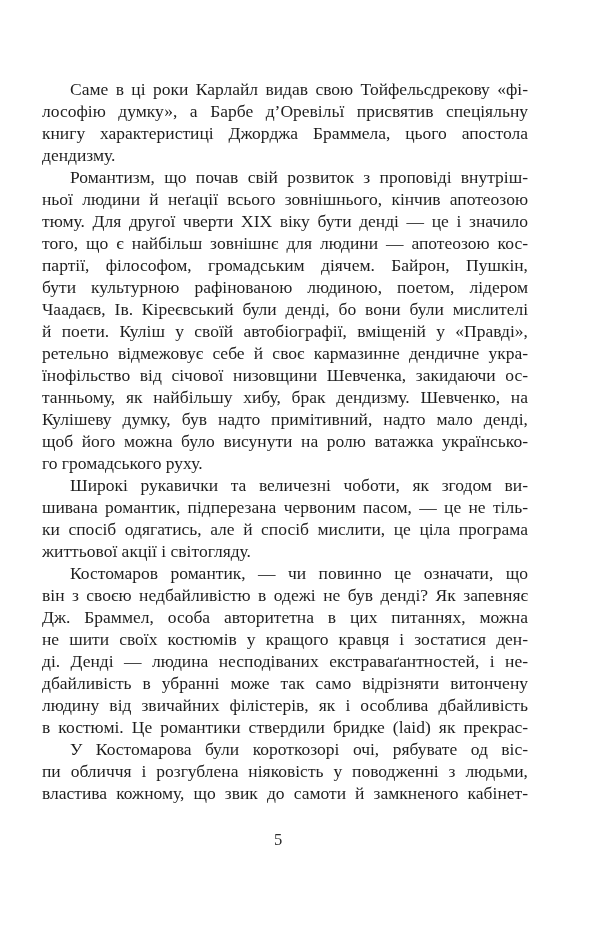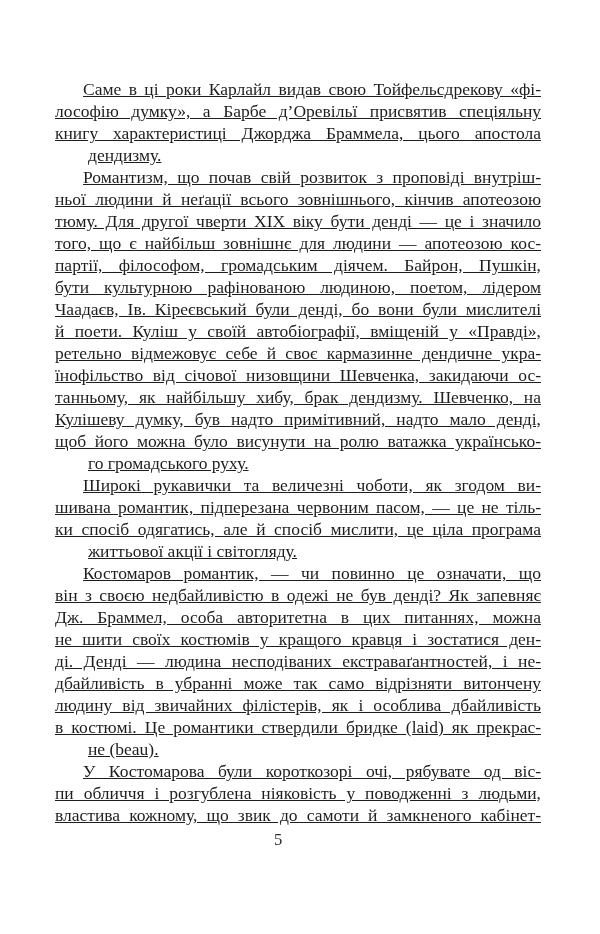--- a/index.html
+++ b/index.html
@@ -10,43 +10,41 @@
   .page {
     position: relative;
     width: 600px;
     height: 934px;
     background: #ffffff;
     overflow: hidden;
     font-family: "Liberation Serif", "DejaVu Serif", serif;
   }
   .text-block {
     position: absolute;
-    left: 55px;
+    left: 42px;
     top: 78px;
     width: 486px;
     font-size: 17.5px;
     line-height: 22px;
     color: #1e1e1e;
     letter-spacing: 0px;
-    text-decoration: underline;
   }
   .para {
     margin: 0;
     padding: 0;
   }
   .line {
     height: 22px;
     overflow: hidden;
     text-align: justify;
     text-align-last: justify;
     white-space: normal;
   }
   .line.last {
     text-align-last: left;
-    margin-left: 33px;
   }
   .para .line:first-child {
     text-indent: 28px;
   }
   .page-number {
     position: absolute;
     top: 830px;
     left: 35px;
     width: 486px;
     text-align: center;
@@ -90,21 +88,20 @@
       </div>
       <div class="para">
         <div class="line">Костомаров романтик, — чи повинно це означати, що</div>
         <div class="line">він з своєю недбайливістю в одежі не був денді? Як запевняє</div>
         <div class="line">Дж. Браммел, особа авторитетна в цих питаннях, можна</div>
         <div class="line">не шити своїх костюмів у кращого кравця і зостатися ден-</div>
         <div class="line">ді. Денді — людина несподіваних екстраваґантностей, і не-</div>
         <div class="line">дбайливість в убранні може так само відрізняти витончену</div>
         <div class="line">людину від звичайних філістерів, як і особлива дбайливість</div>
         <div class="line">в костюмі. Це романтики ствердили бридке (laid) як прекрас-</div>
-        <div class="line last">не (beau).</div>
       </div>
       <div class="para">
         <div class="line">У Костомарова були короткозорі очі, рябувате од віс-</div>
         <div class="line">пи обличчя і розгублена ніяковість у поводженні з людьми,</div>
         <div class="line">властива кожному, що звик до самоти й замкненого кабінет-</div>
       </div>
     </div>
   <div class="page-number">5</div>
 </div>
 

